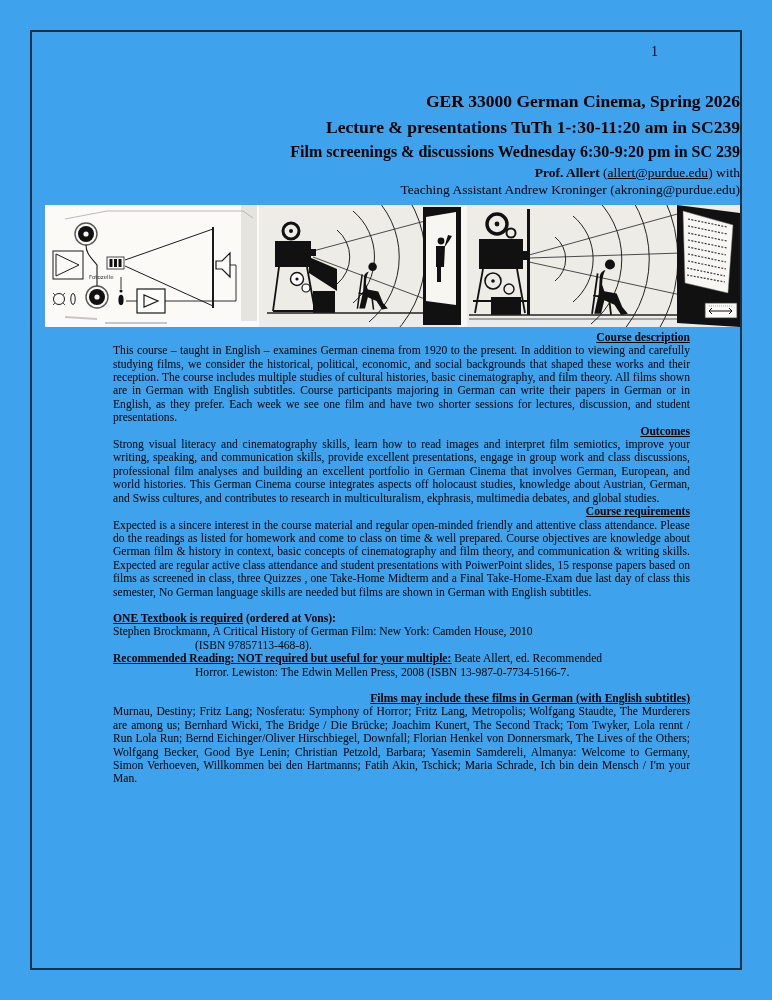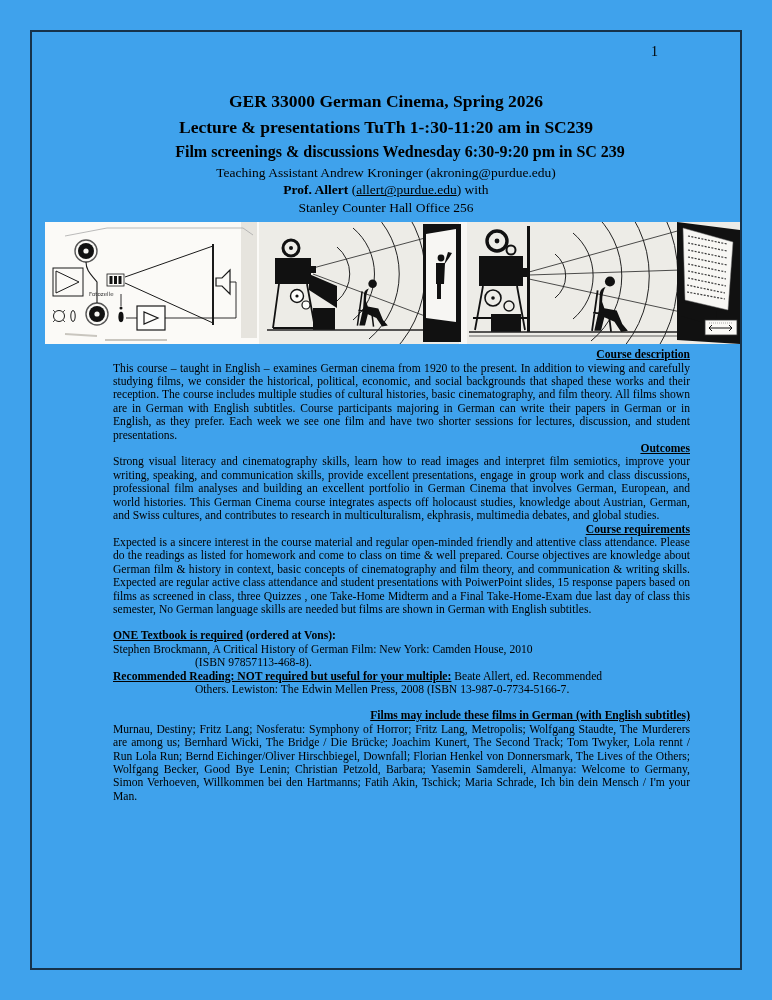--- a/index.html
+++ b/index.html
@@ -14,21 +14,21 @@
   .border-box{
     position:absolute;
     left:30px;top:30px;right:30px;bottom:30px;
     border:2px solid var(--border,#16324a);
     box-sizing:border-box;
   }
   .page-number{
     position:absolute;top:12px;right:82px;
     font-size:14px;line-height:16px;
   }
-  .header{margin-top:56px;text-align:center;}
+  .header{margin-top:56px;text-align:right;}
   .t1{font-size:17.5px;font-weight:bold;line-height:26px;}
   .t2{font-size:16px;font-weight:bold;line-height:24px;padding-left:28px;}
   .t3{font-size:13.5px;line-height:17.4px;font-weight:normal;}
   .figure{
     margin:6px 0 0 13px;
     width:695px;height:122px;
     background:#f8f7f4;
     overflow:hidden;
   }
   .content{
@@ -52,23 +52,22 @@
 
 <div class="page" style="--bg: #3fa2ec; --border: #16324a; --fg: #000000;">
   <div class="border-box">
 
     <div class="page-number">1</div>
 
     <div class="header">
       <div class="t1">GER 33000 German Cinema, Spring 2026</div>
       <div class="t1">Lecture &amp; presentations TuTh 1-:30-11:20 am in SC239</div>
       <div class="t2">Film screenings &amp; discussions Wednesday 6:30-9:20 pm in SC 239</div>
+      <div class="t3"><span class="b">Prof. Allert</span><span> (</span><span class="u">allert@purdue.edu</span><span>) with</span></div>
       <div class="t3">Teaching Assistant Andrew Kroninger (akroning@purdue.edu)</div>
-      <div class="t3"><span class="b">Prof. Allert</span><span> (</span><span class="u">allert@purdue.edu</span><span>) with</span></div>
-      <div class="t3">Stanley Counter Hall Office 256</div>
     </div>
 
     <div class="figure">
       <svg width="695" height="122" viewBox="0 0 695 122">
 
         <rect x="0" y="0" width="214" height="122" fill="#fbfaf7"></rect>
         <rect x="196" y="0" width="16" height="116" fill="#e6e4de"></rect>
         <rect x="214" y="0" width="204" height="122" fill="#edece7"></rect>
         <rect x="414" y="0" width="8" height="122" fill="#f8f7f4"></rect>
         <rect x="422" y="0" width="273" height="122" fill="#edece7"></rect>
@@ -210,21 +209,21 @@
         <div class="body-just">Expected is a sincere interest in the course material and regular open-minded friendly and attentive class attendance. Please do the readings as listed for homework and come to class on time &amp; well prepared. Course objectives are knowledge about German film &amp; history in context, basic concepts of cinematography and film theory, and communication &amp; writing skills. Expected are regular active class attendance and student presentations with PoiwerPoint slides, 15 response papers based on films as screened in class, three Quizzes , one Take-Home Midterm and a Final Take-Home-Exam due last day of class this semester, No German language skills are needed but films are shown in German with English subtitles.</div>
       </div>
 
       <div class="gap"></div>
 
       <div>
         <div><span class="b u">ONE Textbook is required</span><span class="b"> (ordered at Vons):</span></div>
         <div><span>Stephen Brockmann, </span><span class="i">A Critical History of German Film: New York</span><span>: Camden House, 2010</span></div>
         <div class="indent">(ISBN 97857113-468-8).</div>
         <div><span class="b u">Recommended Reading: NOT required but useful for your multiple:</span><span> Beate Allert, ed. </span><span class="i">Recommended</span></div>
-        <div class="indent"><span class="i">Others</span><span>. Lewiston: The Edwin Mellen Press, 2008 (ISBN 13-987-0-7734-5166-7.</span></div>
+        <div class="indent"><span class="i">Horror</span><span>. Lewiston: The Edwin Mellen Press, 2008 (ISBN 13-987-0-7734-5166-7.</span></div>
       </div>
 
       <div class="gap"></div>
 
       <div>
         <div class="h">Films may include these films in German (with English subtitles)</div>
         <div class="body-just"><span>Murnau, </span><span class="i">Destiny;</span><span> Fritz Lang; </span><span class="i">Nosferatu: Symphony of Horror;</span><span> Fritz Lang, </span><span class="i">Metropolis</span><span>; Wolfgang Staudte, </span><span class="i">The Murderers are among us;</span><span> Bernhard Wicki, </span><span class="i">The Bridge / Die Brücke</span><span>; Joachim Kunert, </span><span class="i">The Second Track;</span><span> Tom Twyker, </span><span class="i">Lola rennt / Run Lola Run</span><span>; Bernd Eichinger/Oliver Hirschbiegel, </span><span class="i">Downfall</span><span>; Florian Henkel von Donnersmark, </span><span class="i">The Lives of the Others</span><span>; Wolfgang Becker, </span><span class="i">Good Bye Lenin;</span><span> Christian Petzold, </span><span class="i">Barbara;</span><span> Yasemin Samdereli, </span><span class="i">Almanya: Welcome to Germany</span><span>, Simon Verhoeven, </span><span class="i">Willkommen bei den Hartmanns</span><span>; Fatih Akin, Tschick;  Maria Schrade, </span><span class="i">Ich bin dein Mensch / I'm your</span><span> Man.</span></div>
       </div>
 
     </div>

